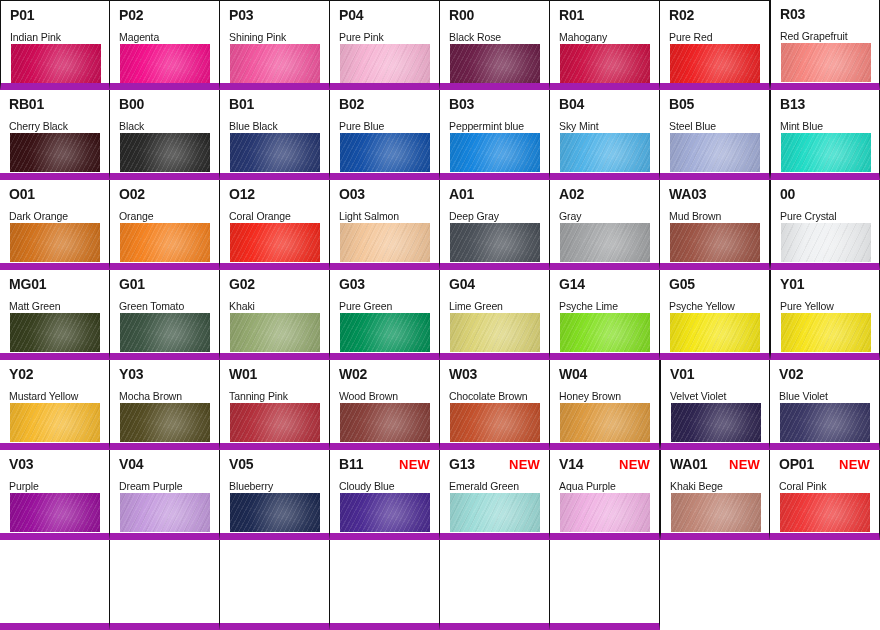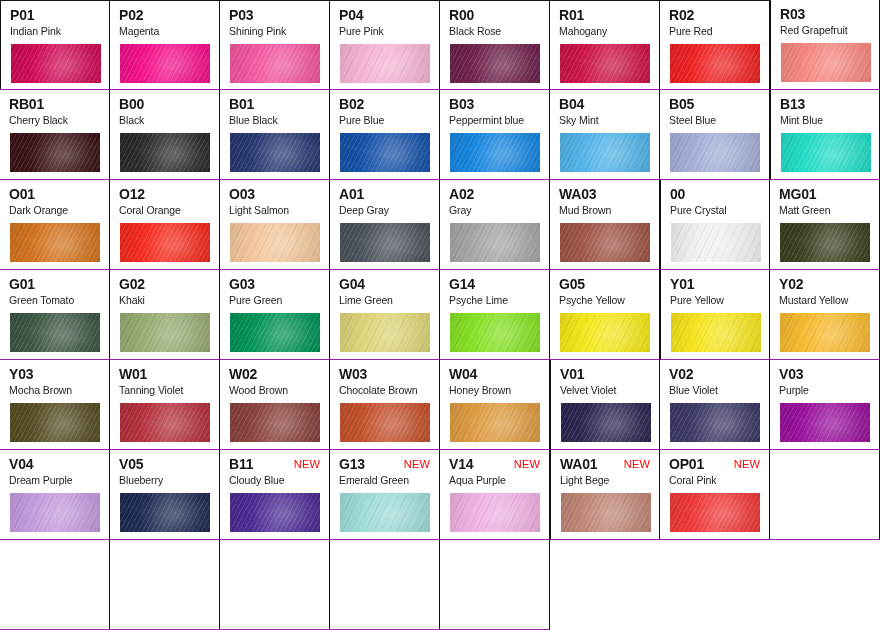--- a/index.html
+++ b/index.html
@@ -12,21 +12,21 @@
     width:880px;height:630px;
     display:grid;
     grid-template-columns:repeat(8,110px);
     grid-auto-rows:90px;
     box-sizing:border-box;
   }
   .cell{
     position:relative;
     box-sizing:border-box;
     border-right:1px solid #111111;
-    border-bottom:1px solid #a21caf;
+    border-bottom:7px solid #a21caf;
     padding:7px 9px 0 9px;
     background:#ffffff;
     overflow:hidden;
   }
   .cell.col0{border-left:1px solid #111111;}
   .cell.row0{border-top:1px solid #111111;}
   .cell.empty{padding:0;}
   .code{
     font-size:14px;
     font-weight:700;
@@ -35,29 +35,29 @@
     line-height:15px;
     height:15px;
     white-space:nowrap;
   }
   .name{
     font-size:10.5px;
     font-weight:400;
     color:#1b1b1b;
     line-height:13px;
     height:13px;
-    margin-top:2px;
+    margin-top:8px;
     white-space:nowrap;
     letter-spacing:-0.1px;
   }
   .new-badge{
     position:absolute;
     top:7px;right:9px;
-    font-size:11px;
-    font-weight:400;
+    font-size:13px;
+    font-weight:700;
     color:#ff0000;
     letter-spacing:0.2px;
     line-height:15px;
   }
   .swatch{
     position:absolute;
     left:10px;
     top:43px;
     width:90px;
     height:39px;
@@ -264,20 +264,30 @@
       <div class="code">O01</div>
       <div class="name">Dark Orange</div>
       <div class="swatch">
         <div class="base" style="background: rgb(210, 114, 28);"></div>
         <div class="streak1"></div>
         <div class="streak2"></div>
         <div class="sheen"></div>
       </div>
     </div>
     <div class="cell">
+      <div class="code">O02</div>
+      <div class="name">Orange</div>
+      <div class="swatch">
+        <div class="base" style="background: rgb(245, 130, 32);"></div>
+        <div class="streak1"></div>
+        <div class="streak2"></div>
+        <div class="sheen"></div>
+      </div>
+    </div>
+    <div class="cell">
       <div class="code">O12</div>
       <div class="name">Coral Orange</div>
       <div class="swatch">
         <div class="base" style="background: rgb(245, 41, 28);"></div>
         <div class="streak1"></div>
         <div class="streak2"></div>
         <div class="sheen"></div>
       </div>
     </div>
     <div class="cell">
@@ -425,21 +435,21 @@
       <div class="name">Mocha Brown</div>
       <div class="swatch">
         <div class="base" style="background: rgb(84, 76, 34);"></div>
         <div class="streak1"></div>
         <div class="streak2"></div>
         <div class="sheen"></div>
       </div>
     </div>
     <div class="cell">
       <div class="code">W01</div>
-      <div class="name">Tanning Violet</div>
+      <div class="name">Tanning Pink</div>
       <div class="swatch">
         <div class="base" style="background: rgb(180, 47, 59);"></div>
         <div class="streak1"></div>
         <div class="streak2"></div>
         <div class="sheen"></div>
       </div>
     </div>
     <div class="cell">
       <div class="code">W02</div>
       <div class="name">Wood Brown</div>
@@ -548,21 +558,21 @@
       <div class="new-badge">NEW</div>
       <div class="swatch">
         <div class="base" style="background: rgb(239, 176, 226);"></div>
         <div class="streak1"></div>
         <div class="streak2"></div>
         <div class="sheen"></div>
       </div>
     </div>
     <div class="cell col0">
       <div class="code">WA01</div>
-      <div class="name">Light Bege</div>
+      <div class="name">Khaki Bege</div>
       <div class="new-badge">NEW</div>
       <div class="swatch">
         <div class="base" style="background: rgb(191, 133, 117);"></div>
         <div class="streak1"></div>
         <div class="streak2"></div>
         <div class="sheen"></div>
       </div>
     </div>
     <div class="cell">
       <div class="code">OP01</div>

